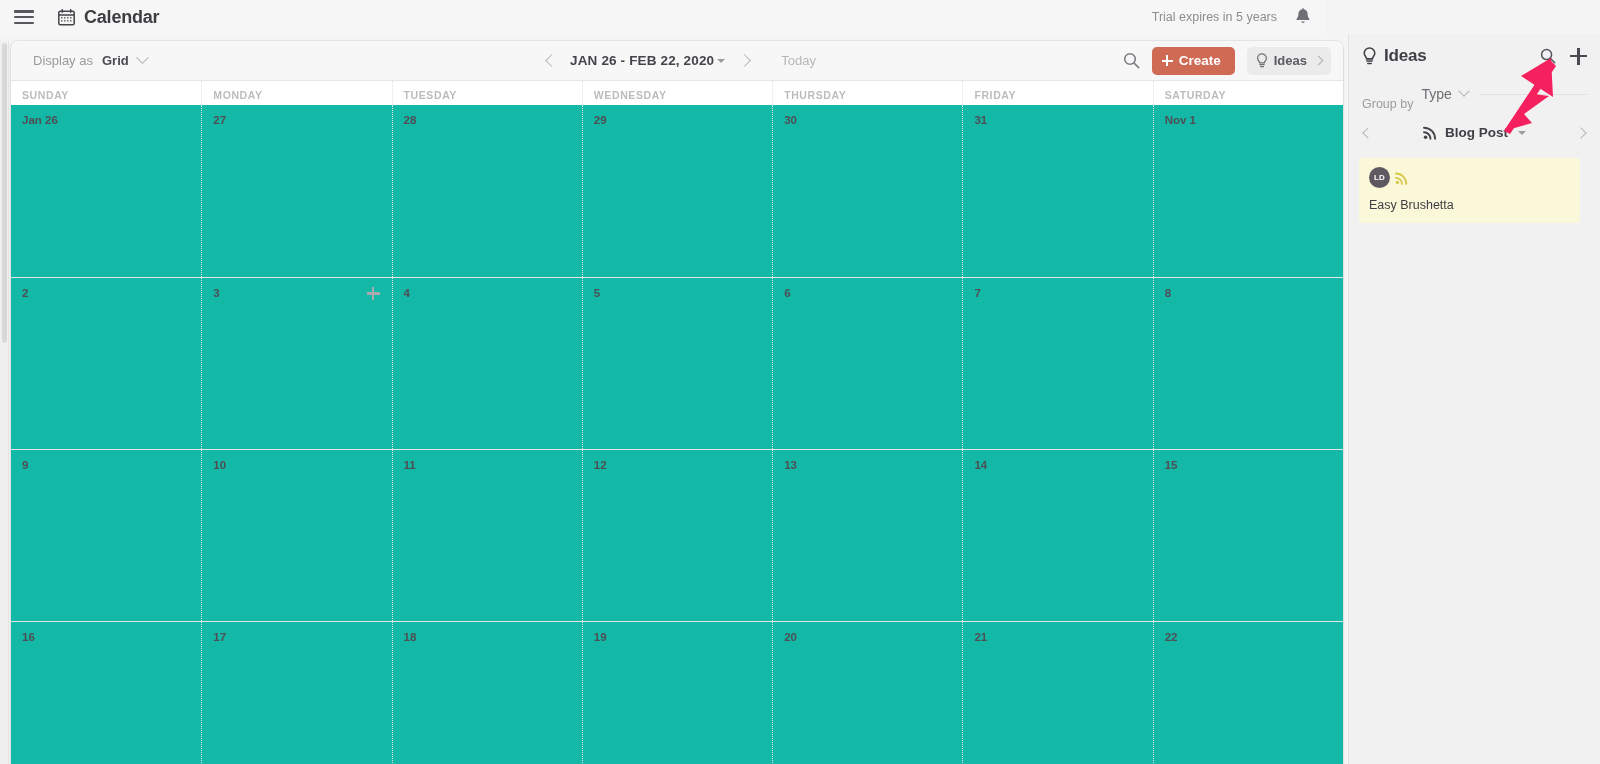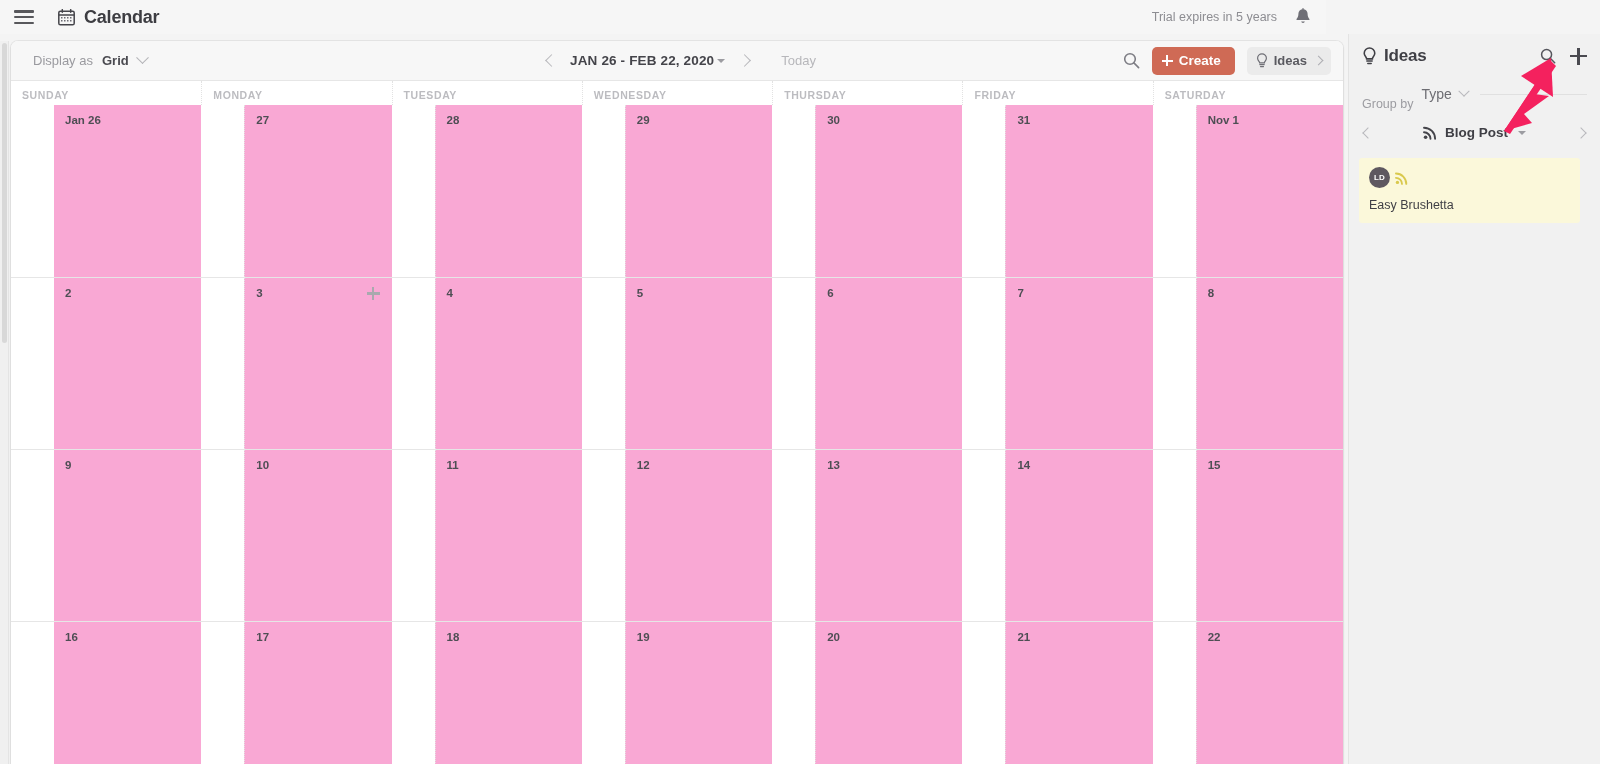--- a/index.html
+++ b/index.html
@@ -144,22 +144,21 @@
   .weeks { }
   .week-row {
     display: grid; grid-template-columns: repeat(7, 1fr);
     height: 172px;
     border-top: 1px solid #e6e6e6;
   }
   .week-row:first-child { border-top: none; }
   .day-cell {
     border-left: 1px dotted #e2e2e2;
     position: relative; padding: 9px 0 0 11px;
-    background: #f9a8d4;
-    margin-left: 43px;
+    background: #14b8a6;
   }
   .day-cell:first-child { border-left: none; }
   .day-num { font-size: 11.5px; color: #4e4e54; font-weight: bold; }
   .cell-add {
     position: absolute; right: 12px; top: 9px;
     width: 13px; height: 13px; cursor: pointer;
   }
   .cell-add::before, .cell-add::after { content: ""; position: absolute; background: #a9a9ae; }
   .cell-add::before { left: 5.5px; top: 0; width: 2.2px; height: 13px; }
   .cell-add::after { top: 5.4px; left: 0; width: 13px; height: 2.2px; }

